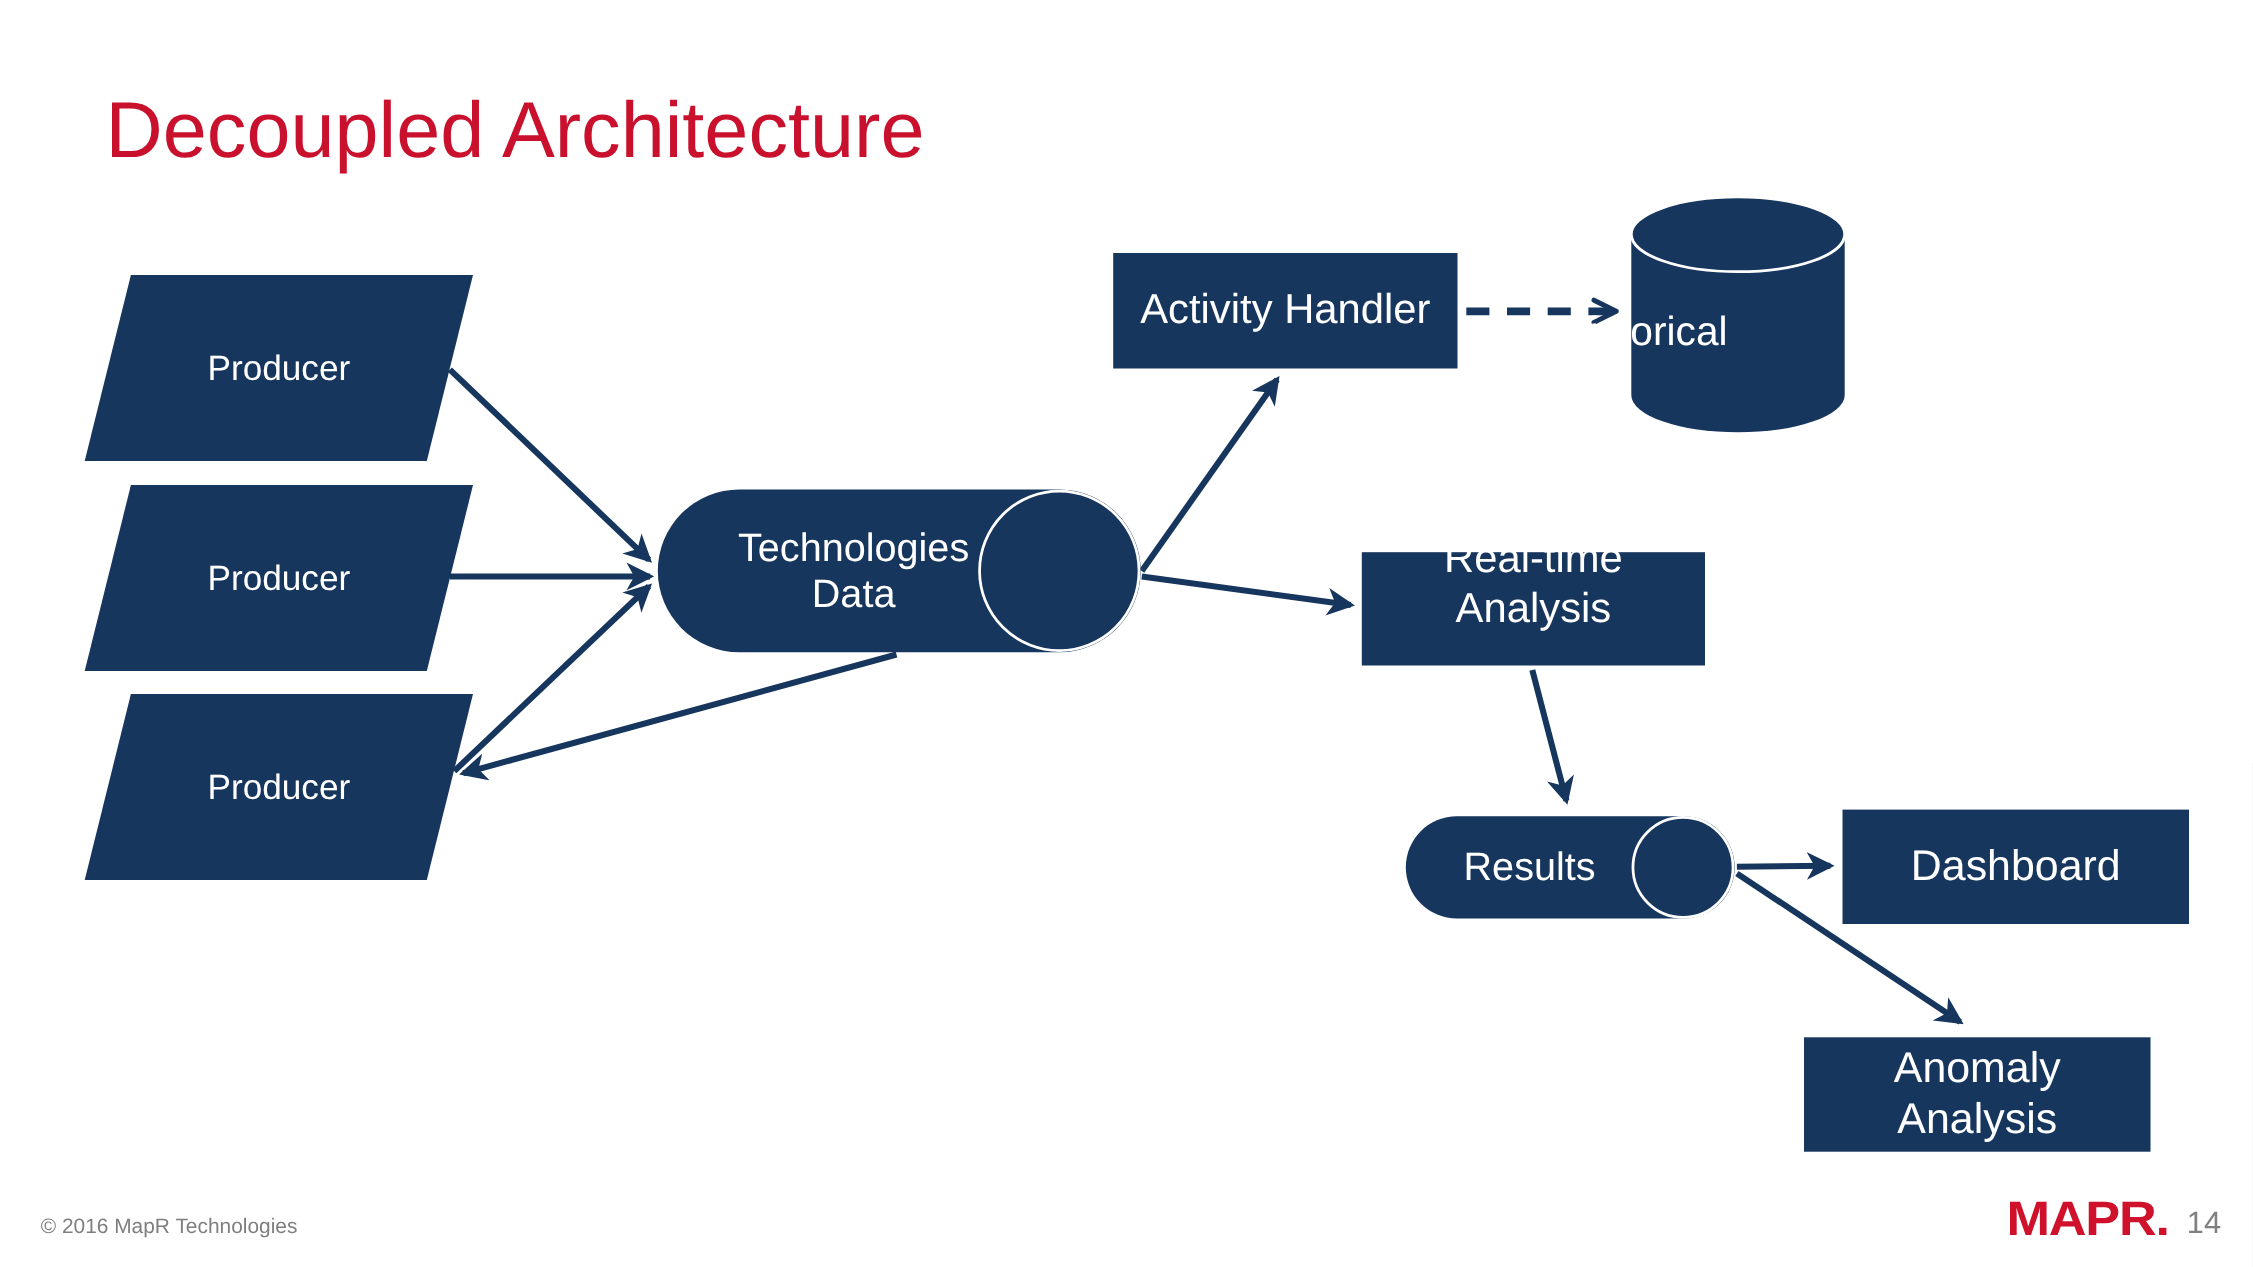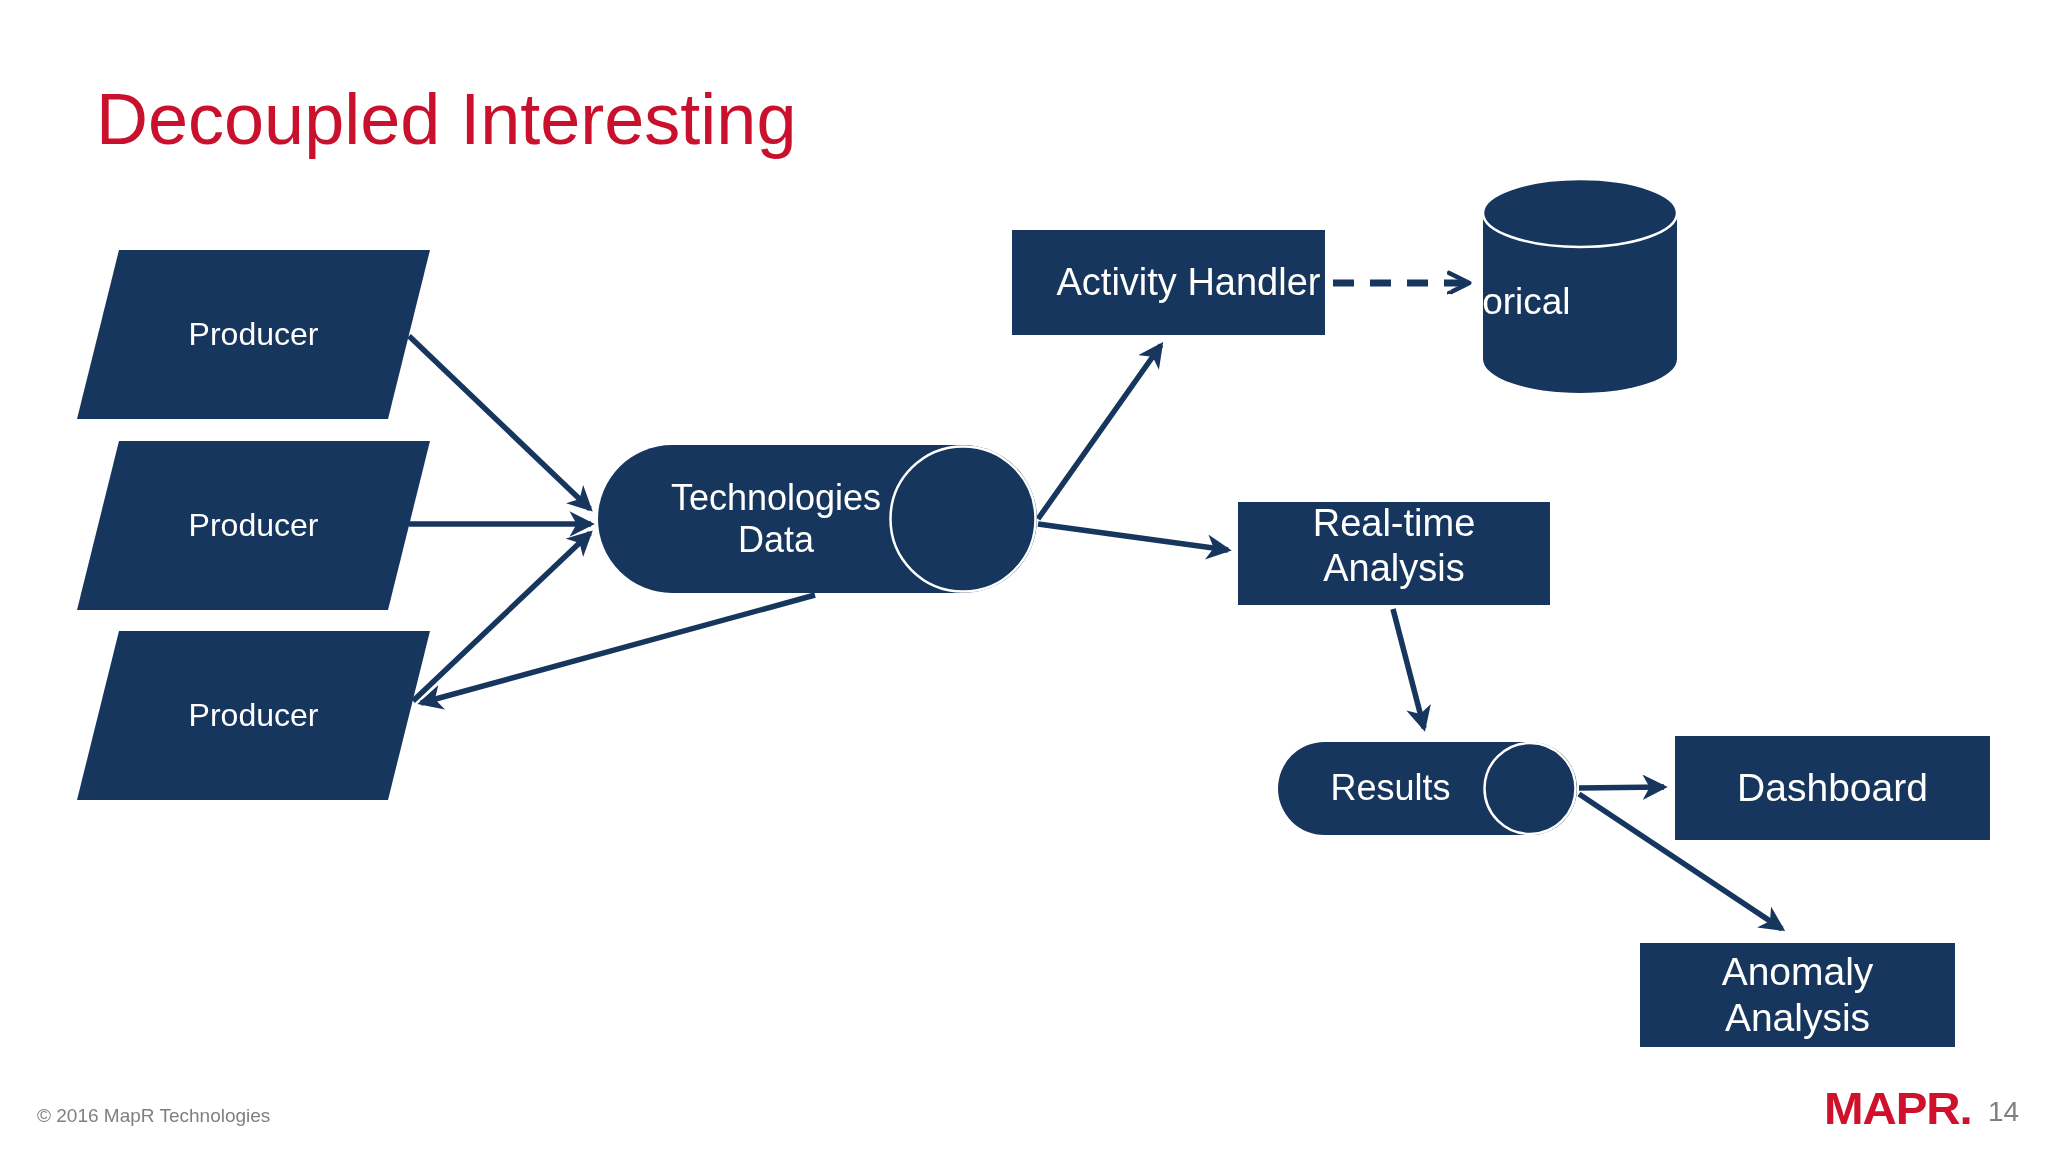--- a/index.html
+++ b/index.html
@@ -20,23 +20,23 @@
     position:absolute;display:flex;flex-direction:column;
     align-items:center;justify-content:center;
     color:#ffffff;text-align:center;line-height:1.18;
     pointer-events:none;
   }
   .lbl-producer{font-size:32px;}
   .lbl-p1{left:77px;top:250px;width:353px;height:169px;}
   .lbl-p2{left:77px;top:441px;width:353px;height:169px;}
   .lbl-p3{left:77px;top:631px;width:353px;height:169px;}
   .lbl-interesting{left:598px;top:445px;width:356px;height:148px;font-size:36px;}
-  .lbl-activity{left:1012px;top:230px;width:313px;height:105px;font-size:38px;padding-left:20px;}
+  .lbl-activity{left:1012px;top:230px;width:313px;height:105px;font-size:38px;}
   .lbl-historical{left:1405px;top:247px;width:179px;height:110px;font-size:37px;text-align:right;}
-  .lbl-realtime{left:1238px;top:494px;width:312px;height:103px;font-size:38px;align-items:center;}
+  .lbl-realtime{left:1238px;top:479px;width:312px;height:103px;font-size:38px;align-items:center;}
   .lbl-results{left:1278px;top:742px;width:225px;height:93px;font-size:36px;}
   .lbl-dashboard{left:1675px;top:736px;width:315px;height:104px;font-size:39px;}
   .lbl-anomaly{left:1640px;top:943px;width:315px;height:104px;font-size:39px;justify-content:center;}
   .footer-copyright{
     position:absolute;left:37px;top:1105px;
     font-size:19px;color:#7F7F7F;
   }
   .mapr-logo{
     position:absolute;left:1824px;top:1084px;
     font-size:44px;font-weight:700;color:#D0112B;
@@ -46,21 +46,21 @@
   .page-number{
     position:absolute;left:1988px;top:1096px;
     font-size:28px;color:#808080;
   }
 </style>
 </head>
 <body>
 
 <div class="slide">
 
-  <h1 class="slide-title">Decoupled Interesting</h1>
+  <h1 class="slide-title">Decoupled Architecture</h1>
 
   <svg class="diagram" width="2048" height="1152" viewBox="0 0 2048 1152">
     <defs>
       <marker id="arrow" viewBox="0 0 10 10" refX="8.5" refY="5" markerWidth="4.6" markerHeight="4.6" orient="auto-start-reverse">
         <path d="M0,0 L10,5 L0,10 L2.8,5 Z" fill="#17365D"></path>
       </marker>
       <marker id="arrowOpen" viewBox="0 0 10 10" refX="8.5" refY="5" markerWidth="3.6" markerHeight="3.6" orient="auto-start-reverse">
         <path d="M1,1 L9,5 L1,9" fill="none" stroke="#17365D" stroke-width="1.8" stroke-linecap="round" stroke-linejoin="round"></path>
       </marker>
     </defs>

